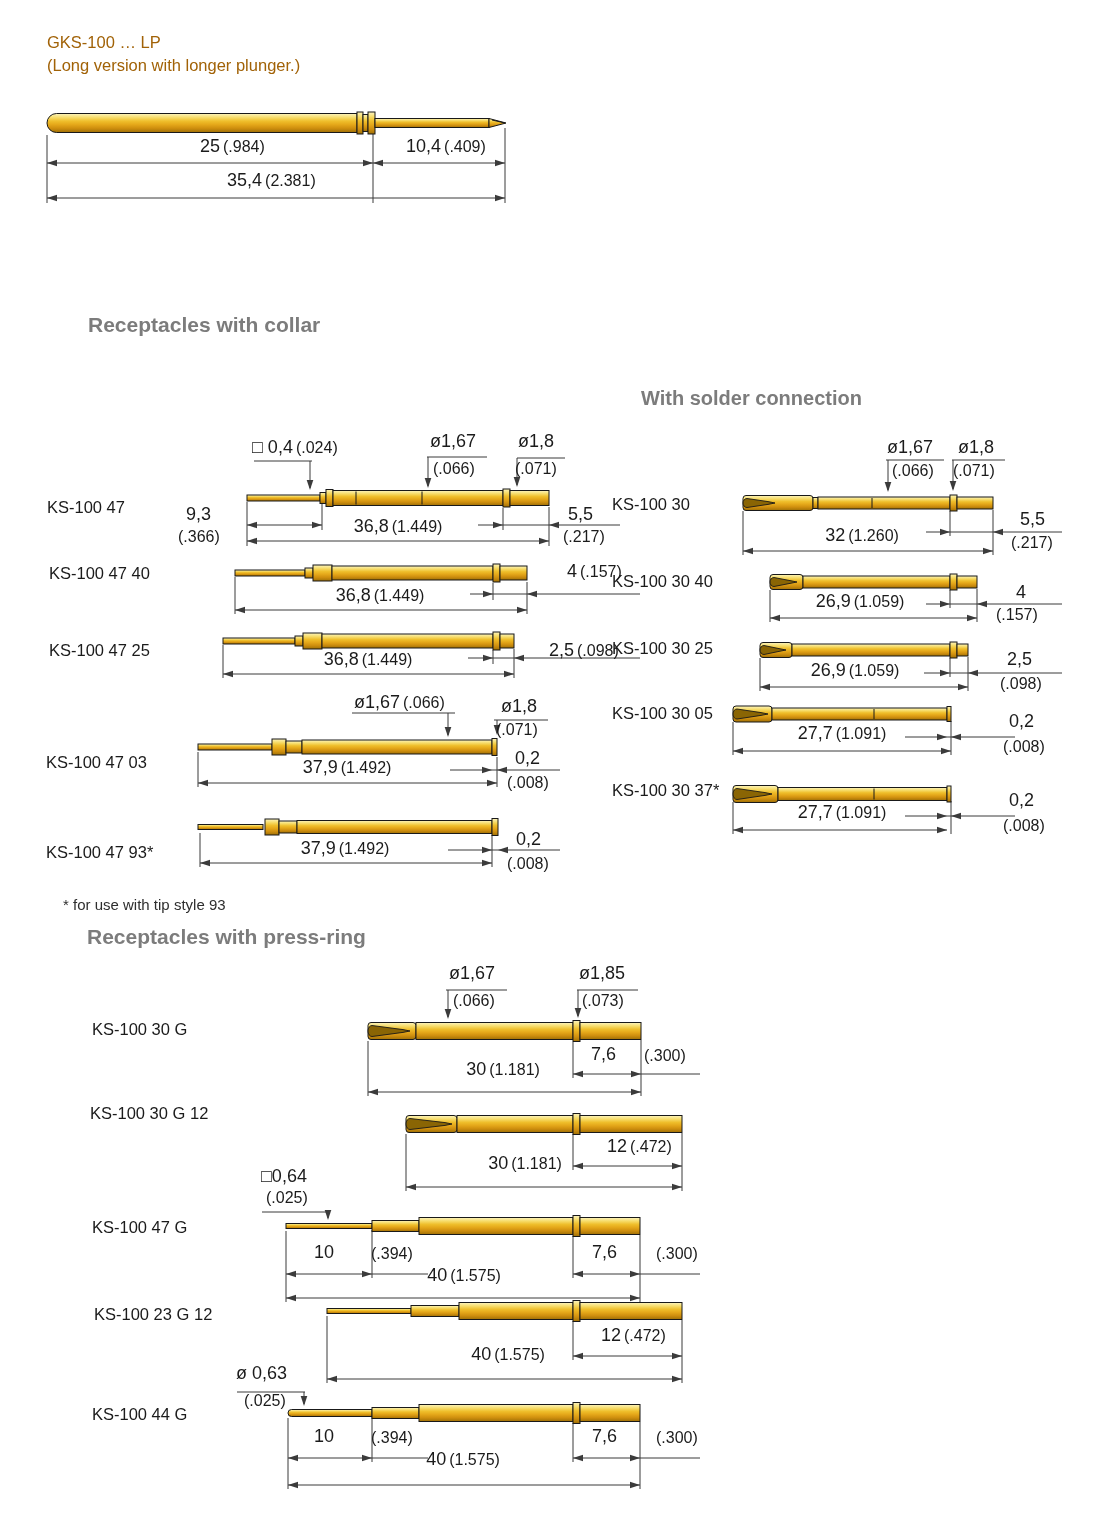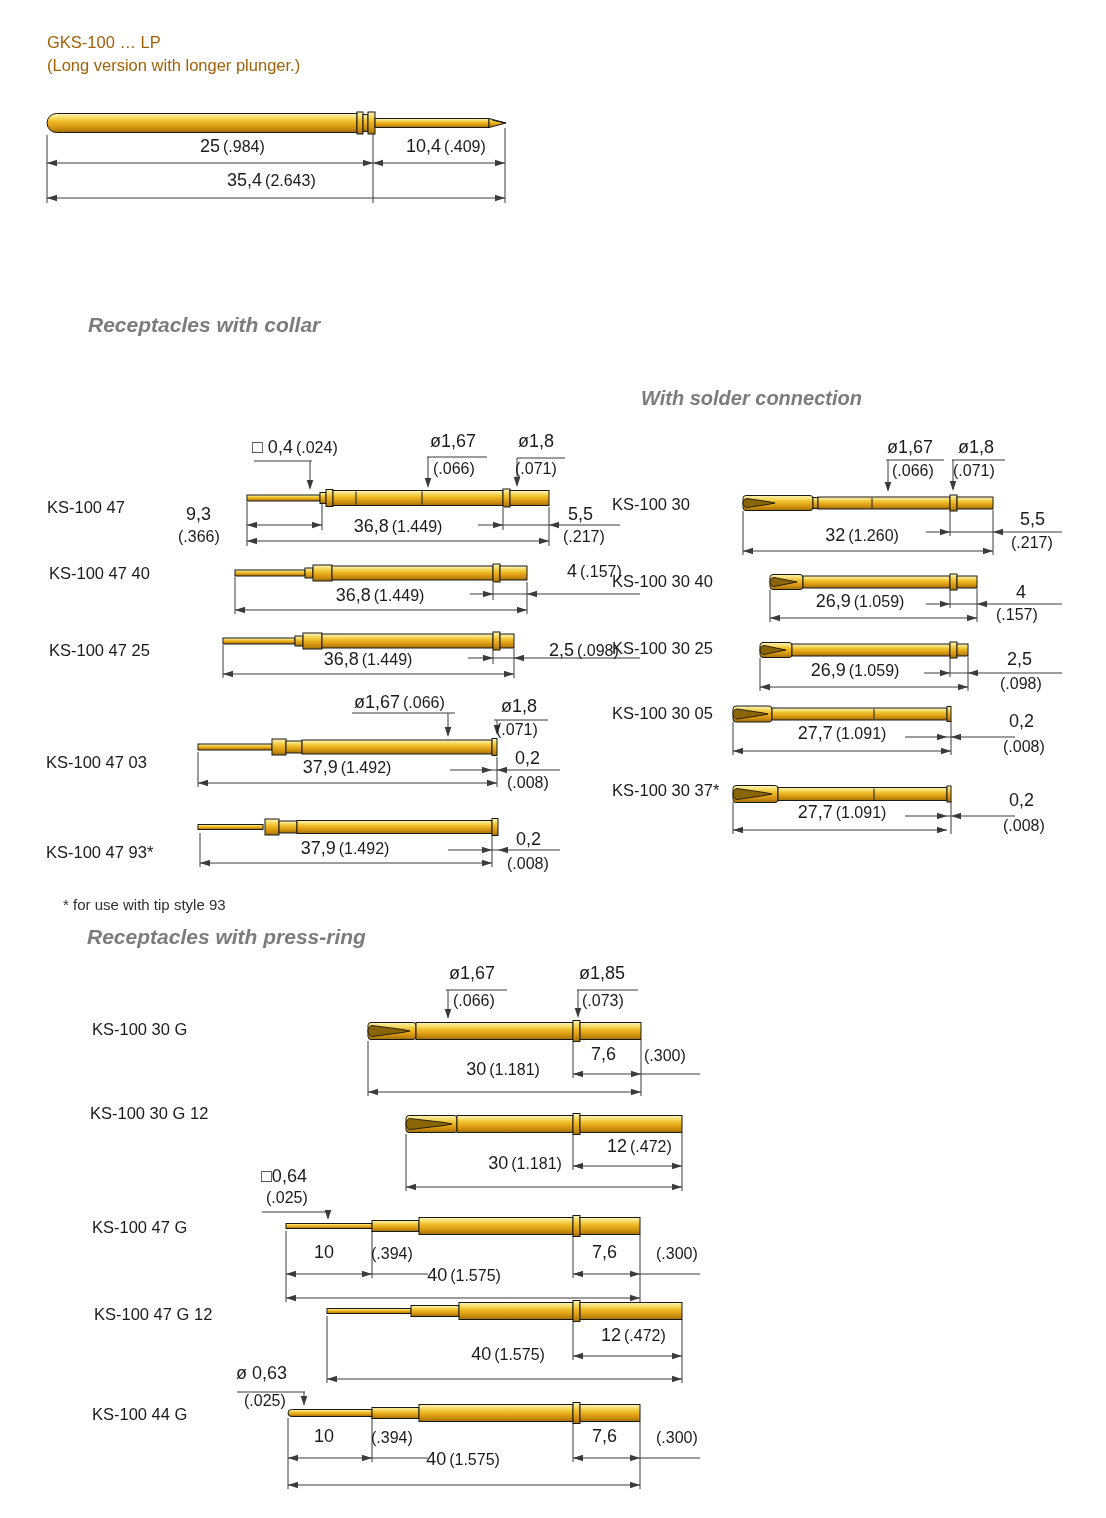--- a/index.html
+++ b/index.html
@@ -5,21 +5,21 @@
   html,body{margin:0;padding:0;background:#fff;}
   #page{position:relative;width:1106px;height:1518px;background:#fff;overflow:hidden;
         font-family:"Liberation Sans", sans-serif;color:#1b1b1b;}
   #canvas{position:absolute;left:0;top:0;z-index:1;}
   .t{position:absolute;white-space:nowrap;z-index:2;line-height:1.1;}
   .m{font-size:18px;}
   .i{font-size:16px;}
   .pair .i{margin-left:3px;}
   .c{transform:translateX(-50%);}
   .hdr{font-size:16.5px;color:#a16207;}
-  .heading{font-weight:bold;color:#7c7c7c;font-style:italic;}
+  .heading{font-weight:bold;color:#7c7c7c;}
   .h21{font-size:21px;}
   .h20{font-size:20px;}
   .lbl{font-size:16.5px;color:#1b1b1b;}
   .fn{font-size:15px;color:#2e2e2e;margin-top:10px;}
 </style>
 </head>
 <body>
 
 <div id="page">
   <svg id="canvas" width="1106" height="1518">
@@ -351,41 +351,41 @@
         <line x1="874" y1="709" x2="874" y2="719" stroke="#191919" stroke-width="1"></line>
         <line x1="874" y1="788.5" x2="874" y2="799.5" stroke="#191919" stroke-width="1"></line>
       </g>
     </svg>
 
   <div class="t hdr" style="left:47px;top:33px">GKS-100 … LP</div>
   <div class="t hdr" style="left:47px;top:56px">(Long version with longer plunger.)</div>
 
   <div class="t pair" style="left:200px;top:137px"><span class="m">25</span><span class="i">(.984)</span></div>
   <div class="t pair" style="left:406px;top:137px"><span class="m">10,4</span><span class="i">(.409)</span></div>
-  <div class="t pair" style="left:227px;top:171px"><span class="m">35,4</span><span class="i">(2.643)</span></div>
+  <div class="t pair" style="left:227px;top:171px"><span class="m">35,4</span><span class="i">(2.381)</span></div>
 
   <div class="t heading h21" style="left:88px;top:313px">Receptacles with collar</div>
   <div class="t heading h20" style="left:641px;top:387px">With solder connection</div>
   <div class="t fn" style="left:63px;top:887px">* for use with tip style 93</div>
   <div class="t heading h21" style="left:87px;top:925px">Receptacles with press-ring</div>
 
   <div class="t lbl" style="left:47px;top:498px">KS-100 47</div>
   <div class="t lbl" style="left:49px;top:564px">KS-100 47 40</div>
   <div class="t lbl" style="left:49px;top:641px">KS-100 47 25</div>
   <div class="t lbl" style="left:46px;top:753px">KS-100 47 03</div>
   <div class="t lbl" style="left:46px;top:843px">KS-100 47 93*</div>
   <div class="t lbl" style="left:612px;top:495px">KS-100 30</div>
   <div class="t lbl" style="left:612px;top:572px">KS-100 30 40</div>
   <div class="t lbl" style="left:612px;top:639px">KS-100 30 25</div>
   <div class="t lbl" style="left:612px;top:704px">KS-100 30 05</div>
   <div class="t lbl" style="left:612px;top:781px">KS-100 30 37*</div>
   <div class="t lbl" style="left:92px;top:1020px">KS-100 30 G</div>
   <div class="t lbl" style="left:90px;top:1104px">KS-100 30 G 12</div>
   <div class="t lbl" style="left:92px;top:1218px">KS-100 47 G</div>
-  <div class="t lbl" style="left:94px;top:1305px">KS-100 47 G 12</div>
+  <div class="t lbl" style="left:94px;top:1305px">KS-100 23 G 12</div>
   <div class="t lbl" style="left:92px;top:1405px">KS-100 44 G</div>
 
   <div class="t pair" style="left:252px;top:438px"><span class="m">□ 0,4</span><span class="i">(.024)</span></div>
   <div class="t m" style="left:430px;top:432px">ø1,67</div>
   <div class="t i" style="left:433px;top:460px">(.066)</div>
   <div class="t m" style="left:518px;top:432px">ø1,8</div>
   <div class="t i" style="left:515px;top:460px">(.071)</div>
   <div class="t m" style="left:186px;top:505px">9,3</div>
   <div class="t i" style="left:178px;top:528px">(.366)</div>
   <div class="t pair c" style="left:398px;top:517px"><span class="m">36,8</span><span class="i">(1.449)</span></div>

